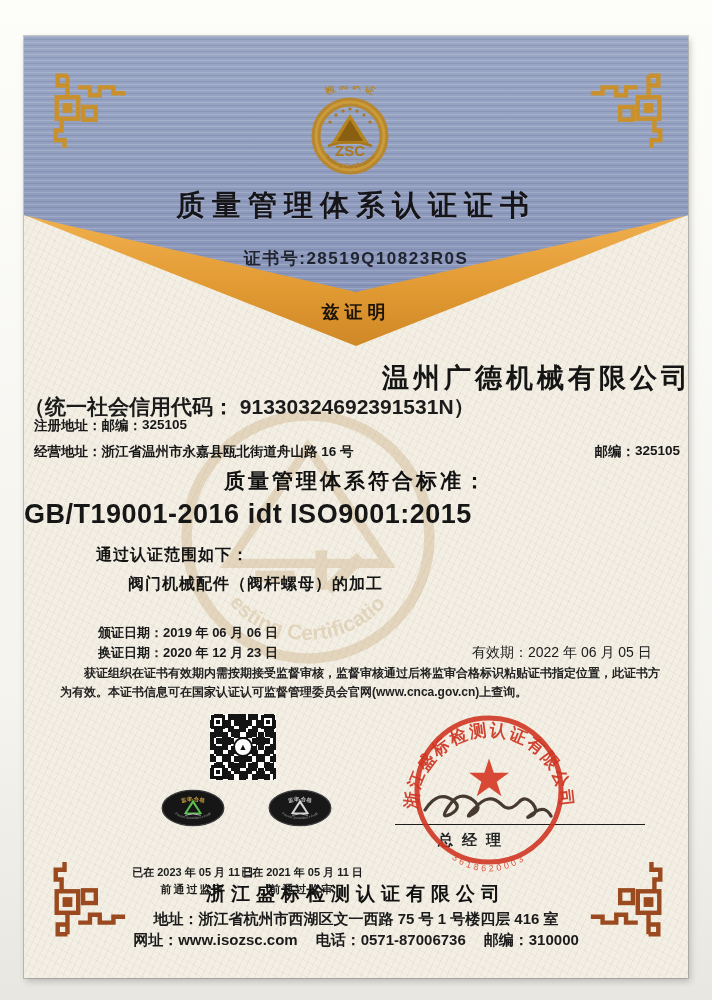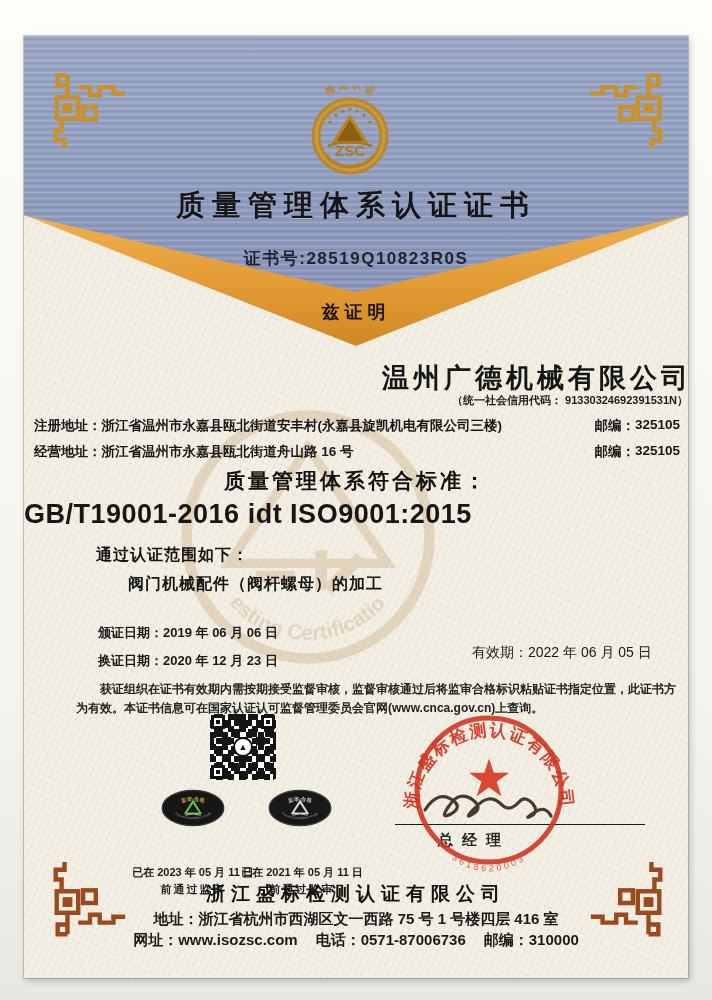--- a/index.html
+++ b/index.html
@@ -49,41 +49,41 @@
   .corner svg{width:100%;height:100%;}
   .corner.tl{left:20px;top:26px;color:#c8912d;}
   .corner.tr{left:560px;top:26px;color:#c8912d;transform:scaleX(-1);}
   .corner.bl{left:20px;top:824px;color:#9a4a1e;transform:scaleY(-1);}
   .corner.br{left:560px;top:824px;color:#9a4a1e;transform:scale(-1,-1);}
   
   .watermark{position:absolute;left:152px;top:369px;width:264px;height:264px;opacity:.30;z-index:0;}
   
   .company-name{position:absolute;left:0;top:320px;width:100%;text-align:right;z-index:2;
     font-size:27px;font-weight:bold;color:#151515;letter-spacing:4px;margin:4px;}
-  .credit-line{position:absolute;left:0;top:357px;width:100%;text-align:right;z-index:2;
-    font-size:11px;font-weight:bold;color:#1b1b1b;}
+  .credit-line{position:absolute;left:0;top:357px;width:100%;text-align:left;z-index:2;
+    font-size:21px;font-weight:bold;color:#1b1b1b;}
   .addr-row{position:absolute;left:10px;width:646px;z-index:2;display:flex;
     font-size:13.5px;font-weight:bold;color:#171717;white-space:nowrap;}
   .addr-row .grow{flex:1;}
   .addr-row.reg{top:381px;}
   .addr-row.biz{top:407px;}
   .std-heading{position:absolute;left:0;top:431px;width:100%;text-align:center;z-index:2;
     font-size:21px;font-weight:bold;color:#111;letter-spacing:3px;}
   .std-code{position:absolute;left:0;top:463px;width:100%;z-index:2;
     font-size:27px;font-weight:bold;color:#161616;letter-spacing:.5px;}
   .scope-label{position:absolute;left:72px;top:509px;z-index:2;
     font-size:16px;font-weight:bold;color:#141414;letter-spacing:1px;}
   .scope-text{position:absolute;left:104px;top:538px;z-index:2;
     font-size:16px;font-weight:bold;color:#141414;letter-spacing:1px;}
   .date-line{position:absolute;left:74px;z-index:2;font-size:13px;font-weight:bold;color:#191919;}
   .date-issue{top:588px;}
-  .date-renew{top:608px;margin-top:8px;}
+  .date-renew{top:608px;}
   .date-valid{position:absolute;left:448px;top:608px;z-index:2;font-size:14px;font-weight:normal;color:#191919;}
   .notice{position:absolute;left:36px;top:628px;width:600px;z-index:2;
-    font-size:12px;font-weight:600;color:#222;line-height:1.6;text-indent:2em;margin:16px;}
+    font-size:12px;font-weight:600;color:#222;line-height:1.6;text-indent:2em;margin:0;}
   
   .qr{position:absolute;left:186px;top:678px;width:66px;height:66px;z-index:2;background:#fff;
     background-image:
       repeating-conic-gradient(#141414 0 25%, transparent 0 50%),
       repeating-conic-gradient(#141414 0 25%, transparent 0 50%);
     background-size:12px 12px,17px 17px;background-position:0 0,4px 6px;}
   .qr .finder{position:absolute;width:14px;height:14px;border:3px solid #111;background:#fff;box-sizing:border-box;}
   .qr .finder::before{content:"";position:absolute;left:2px;top:2px;width:4px;height:4px;background:#111;}
   .qr .f-tl{left:1px;top:1px;} .qr .f-tr{right:1px;top:1px;} .qr .f-bl{left:1px;bottom:1px;}
   .qr .center{position:absolute;left:23px;top:23px;width:20px;height:20px;border-radius:50%;
@@ -207,21 +207,20 @@
         <textPath href="#wmArc" startOffset="50%" text-anchor="middle">Testing Certification</textPath>
       </text>
     </svg>
   </div>
 
   <h2 class="company-name">温州广德机械有限公司</h2>
   <div class="credit-line">（统一社会信用代码： 91330324692391531N）</div>
 
   <div class="addr-row reg">
     <span>注册地址：</span>
-    <span class="grow">浙江省温州市永嘉县瓯北街道安丰村(永嘉县旋凯机电有限公司三楼)</span>
     <span>邮编：</span>
     <span>325105</span>
   </div>
   <div class="addr-row biz">
     <span>经营地址：</span>
     <span class="grow">浙江省温州市永嘉县瓯北街道舟山路 16 号</span>
     <span>邮编：</span>
     <span>325105</span>
   </div>
 

